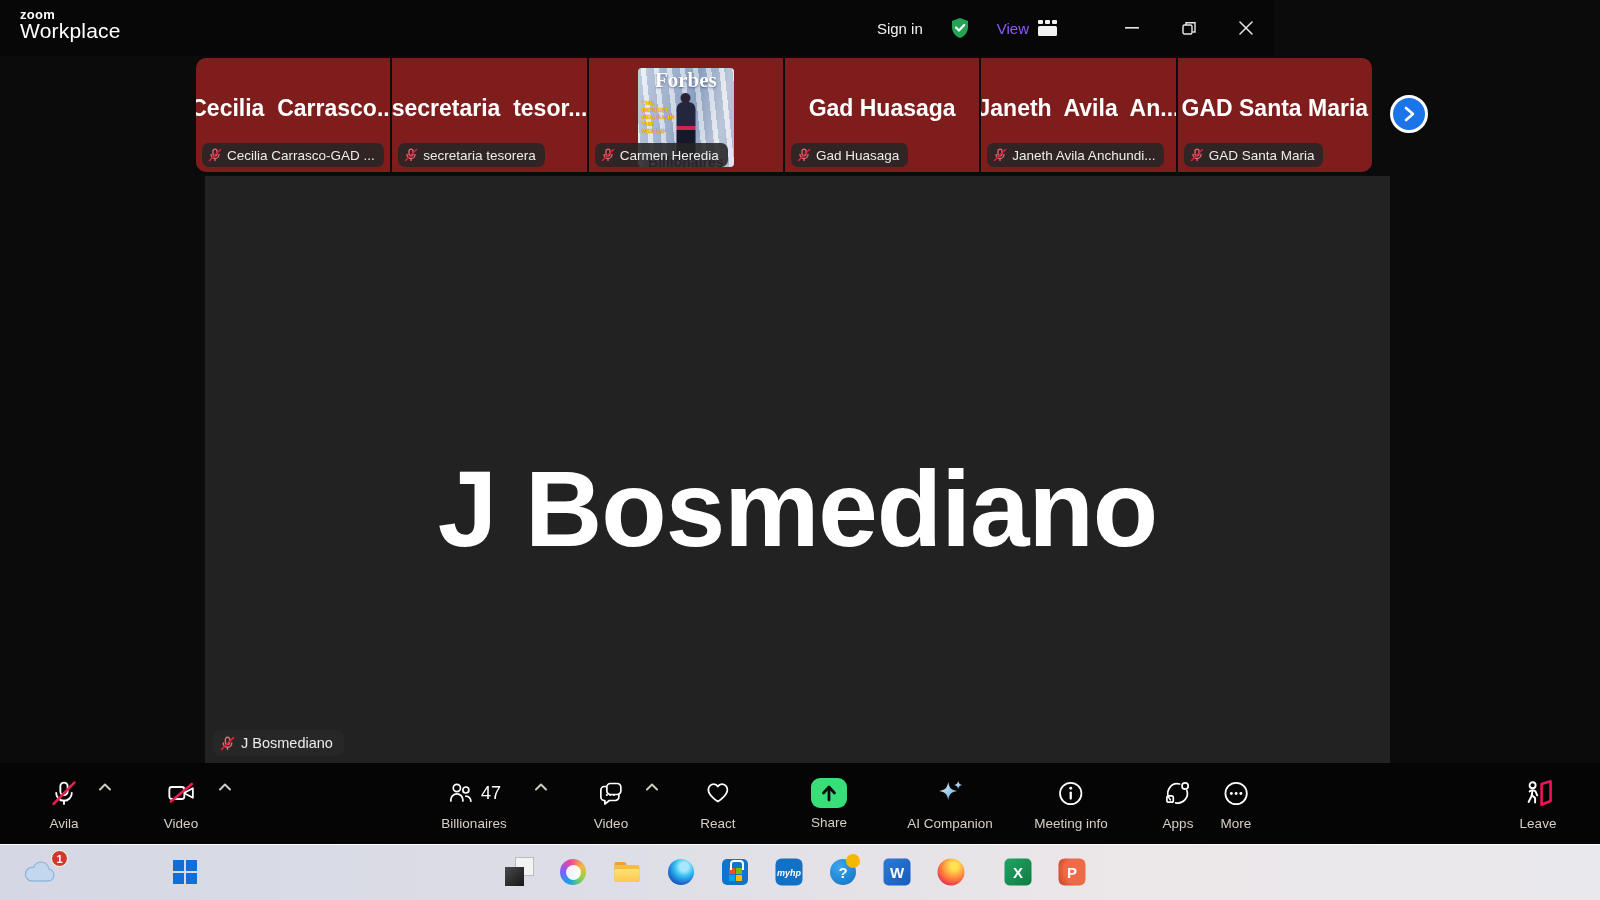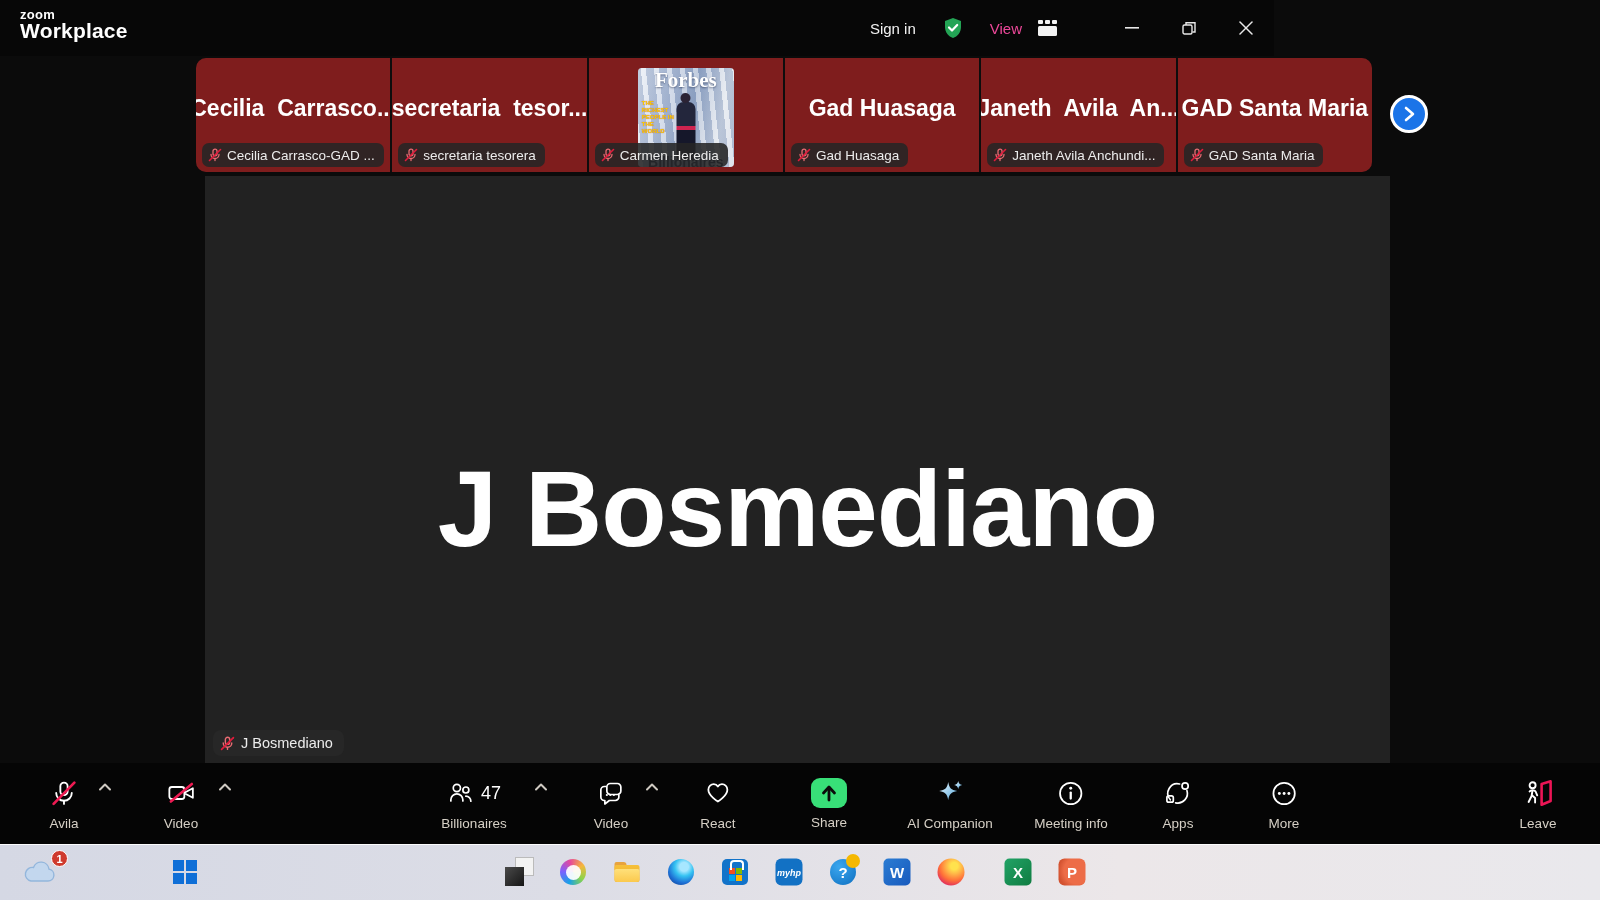--- a/index.html
+++ b/index.html
@@ -3,25 +3,25 @@
 <meta charset="utf-8">
 <style>
   * { margin:0; padding:0; box-sizing:border-box; }
   body { background:#000; font-family:"Liberation Sans", sans-serif; }
   .screen { position:relative; width:1600px; height:900px; background:#0b0b0b; overflow:hidden; }
 
   
   .titlebar { position:absolute; left:0; top:0; width:1274px; height:56px; background:#070707; }
   .logo { position:absolute; left:20px; top:7px; color:#fff; }
   .logo-zoom { font-size:13px; font-weight:bold; letter-spacing:.3px; }
-  .logo-workplace { font-size:21px; font-weight:700; margin-top:-3px; letter-spacing:.2px; }
+  .logo-workplace { font-size:21px; font-weight:400; margin-top:-3px; letter-spacing:.2px; }
   .tb-right { position:absolute; right:0; top:0; height:56px; display:flex; align-items:center; }
   .signin { color:#f2f2f2; font-size:15px; margin-right:26px; cursor:pointer; }
   .shield { margin-right:26px; display:flex; }
-  .view-group { display:flex; align-items:center; gap:16px; color:#ec4899; font-size:15px; margin-right:46px; cursor:pointer; }
+  .view-group { display:flex; align-items:center; gap:9px; color:#8b5cf6; font-size:15px; margin-right:46px; cursor:pointer; }
   .win-btn { width:57px; height:56px; display:flex; align-items:center; justify-content:center; cursor:pointer; }
 
   
   .strip { position:absolute; left:196px; top:58px; width:1176px; height:114px; background:#151515; border-radius:10px; display:flex; overflow:hidden; }
   .tile { flex:1 1 0; position:relative; background:#7f1d1d; border-right:2px solid #0d0d0d; }
   .tile:last-child { border-right:none; }
   .tile-name { position:absolute; inset:0 0 14px 0; display:flex; align-items:center; justify-content:center; font-size:23px; font-weight:bold; color:#fff; white-space:pre; overflow:hidden; }
   .name-pill { position:absolute; left:6px; bottom:5px; height:24px; display:flex; align-items:center; gap:5px; background:rgba(38,38,38,.88); border-radius:7px; padding:0 9px 0 6px; font-size:13.5px; color:#ececec; white-space:nowrap; max-width:184px; overflow:hidden; z-index:3; }
 
   
@@ -386,21 +386,21 @@
               <path d="M6.2 19.8 A9.6 9.6 0 0 1 15.5 4"></path>
               <path d="M22.8 10.5 A9.6 9.6 0 0 1 11.5 22.8"></path>
               <circle cx="21" cy="6" r="3.1"></circle>
               <rect x="2.8" y="15.8" width="6.4" height="6.4" rx="1.8"></rect>
             </g>
           </svg>
       </div>
       <div class="tb-label">Apps</div>
     </div>
 
-    <div class="tb-item" style="left:1284px">
+    <div class="tb-item" style="left:1236px">
       <div class="tb-iconrow">
         <svg width="27" height="27" viewBox="0 0 26 26">
             <circle cx="13" cy="13" r="10.3" fill="none" stroke="#fff" stroke-width="1.7"></circle>
             <g fill="#fff">
               <circle cx="8.4" cy="13" r="1.4"></circle>
               <circle cx="13" cy="13" r="1.4"></circle>
               <circle cx="17.6" cy="13" r="1.4"></circle>
             </g>
           </svg>
       </div>

